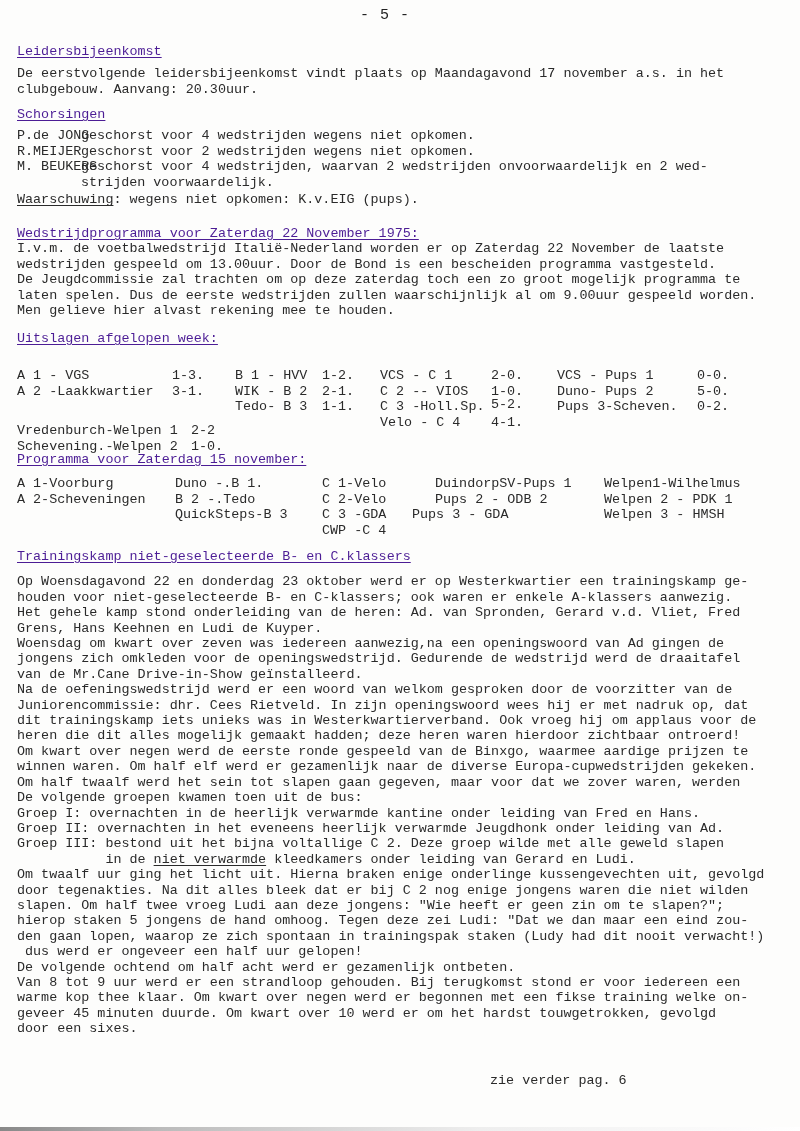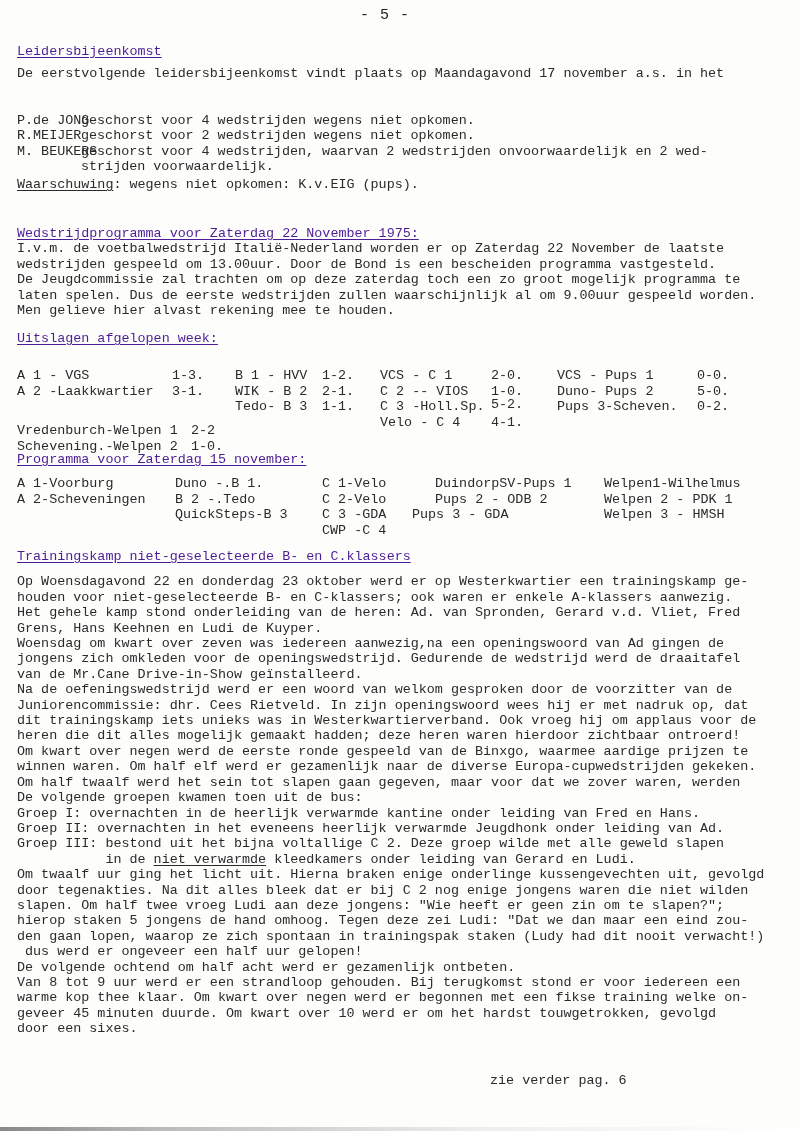--- a/index.html
+++ b/index.html
@@ -62,24 +62,26 @@
 <body>
 
 <div class="page">
 
   <div class="page-number">- 5 -</div>
 
   <div class="block" style="top:44px;">
     <div class="heading">Leidersbijeenkomst</div>
     <div class="para" style="margin-top:7px;">
       <span class="line">De eerstvolgende leidersbijeenkomst vindt plaats op Maandagavond 17 november a.s. in het</span>
+      <span class="line">clubgebouw. Aanvang: 20.30uur.</span>
     </div>
   </div>
 
   <div class="block" style="top:107px;">
+    <div class="heading">Schorsingen</div>
     <div style="position:relative; margin-top:6px; height:64px;">
       <div class="cell" style="left:0; top:0;">P.de JONG</div>
       <div class="cell" style="left:64px; top:0;">geschorst voor 4 wedstrijden wegens niet opkomen.</div>
       <div class="cell" style="left:0; top:15.4px;">R.MEIJER</div>
       <div class="cell" style="left:64px; top:15.4px;">geschorst voor 2 wedstrijden wegens niet opkomen.</div>
       <div class="cell" style="left:0; top:30.8px;">M. BEUKERS</div>
       <div class="cell" style="left:64px; top:30.8px;text-align:center;">geschorst voor 4 wedstrijden, waarvan 2 wedstrijden onvoorwaardelijk en 2 wed-</div>
       <div class="cell" style="left:64px; top:46.2px;">strijden voorwaardelijk.</div>
     </div>
     <div class="line"><span class="ul">Waarschuwing</span><span>: wegens niet opkomen: K.v.EIG (pups).</span></div>

